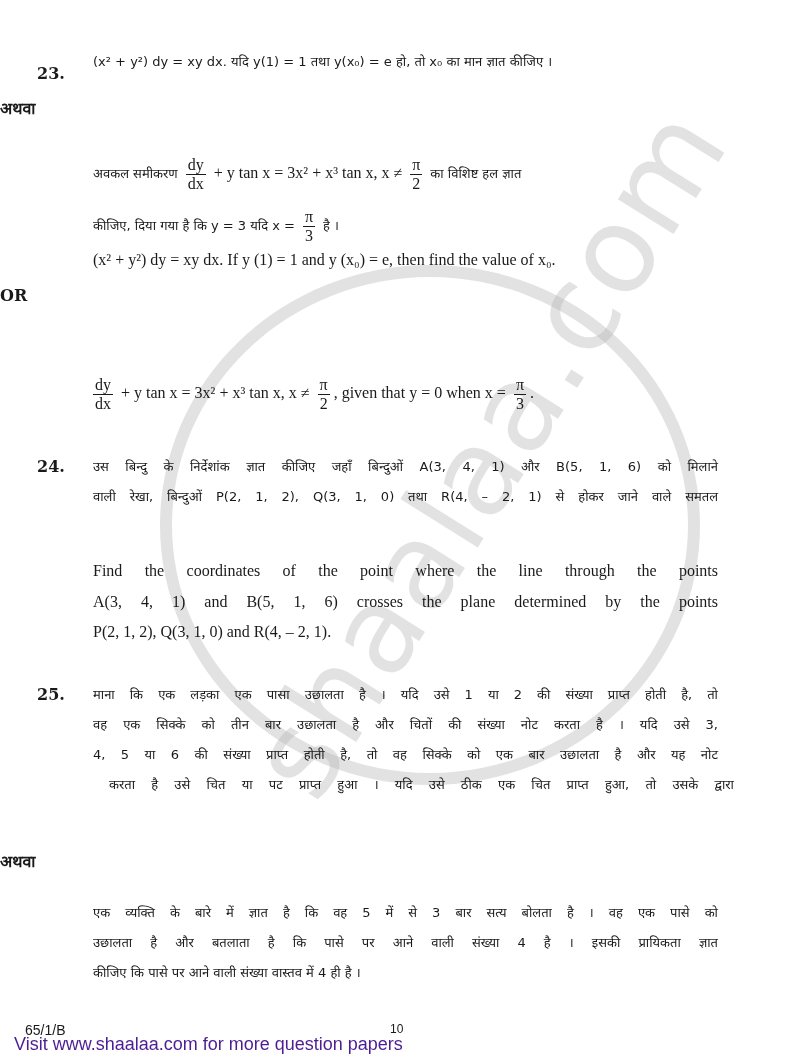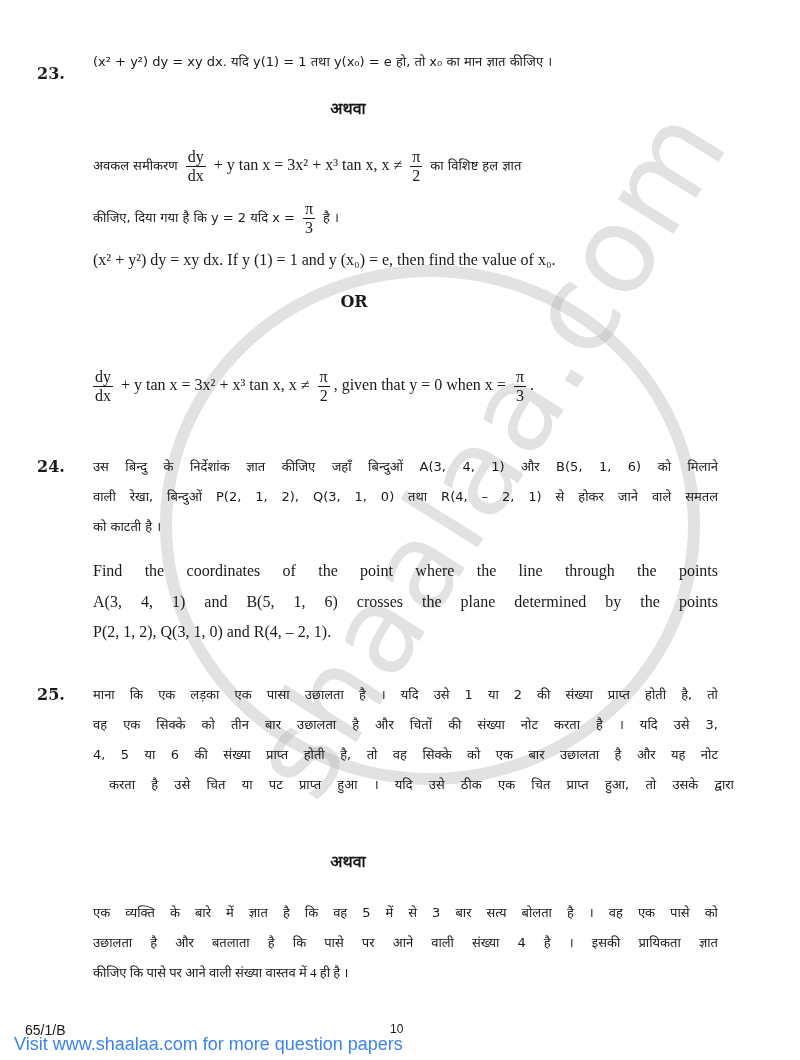--- a/index.html
+++ b/index.html
@@ -14,26 +14,26 @@
     font-family: "DejaVu Serif", serif;
   }
   .line {
     position: absolute; left: 93px; width: 625px;
     font-size: 16px; line-height: 20px; white-space: nowrap;
     font-family: "Liberation Serif", "DejaVu Serif", serif;
   }
   .line.just { text-align: justify; text-align-last: justify; white-space: normal; }
   .hi { font-family: "DejaVu Sans", sans-serif; font-size: 13px; }
   .center-label {
-    position: absolute; left: 0; width: 696px; text-align: center;
+    position: absolute; left: 0; width: 696px; text-align: left;
     font-weight: bold; font-size: 16px;
   }
   .frac {
     display: inline-block; vertical-align: middle; text-align: right;
-    margin: 0 4px; line-height: 18px;
+    margin: 8px 4px; line-height: 18px;
   }
   .frac .num { display: block; border-bottom: 1px solid #1a1a1a; padding: 0 2px; }
   .frac .den { display: block; padding: 0 2px; }
   .watermark-circle {
     position: absolute; left: 160px; top: 265px; width: 540px; height: 520px;
     border: 12px solid rgba(190,190,190,0.45); border-radius: 50%;
     box-sizing: border-box; pointer-events: none;
   }
   .watermark-text {
     position: absolute; left: 140px; top: 460px; width: 600px;
@@ -46,21 +46,21 @@
     position: absolute; left: 25px; top: 1022px; font-size: 14px;
     font-family: "Liberation Sans", sans-serif;
     text-align: center;
   }
   .footer-page {
     position: absolute; left: 390px; top: 1022px; font-size: 12px;
     font-family: "Liberation Sans", sans-serif;
   }
   .footer-link {
     position: absolute; left: 14px; top: 1034px; font-size: 18px;
-    font-family: "Liberation Sans", sans-serif; color: #3b82f6;
+    font-family: "Liberation Sans", sans-serif; color: #4c1d95;
     text-decoration: none;
   }
 </style>
 </head>
 <body>
 
 <div class="page">
 
   <div class="watermark-circle"></div>
   <div class="watermark-text">shaalaa.com</div>
@@ -78,31 +78,31 @@
     </span>
     <span>+ y tan x = 3x² + x³ tan x, x ≠</span>
     <span class="frac">
       <span class="num">π</span>
       <span class="den">2</span>
     </span>
     <span class="hi">का विशिष्ट हल ज्ञात</span>
   </div>
 
   <div class="line" style="top:200px;">
-    <span class="hi">कीजिए, दिया गया है कि y = 2 यदि x =</span>
+    <span class="hi">कीजिए, दिया गया है कि y = 3 यदि x =</span>
     <span class="frac">
       <span class="num">π</span>
       <span class="den">3</span>
     </span>
     <span class="hi">है ।</span>
   </div>
 
   <div class="line" style="top:250px;">(x² + y²) dy = xy dx. If y (1) = 1 and y (x₀) = e, then find the value of x₀.</div>
 
-  <div class="center-label" style="top:292px;padding-left:6px;">OR</div>
+  <div class="center-label" style="top:286px;">OR</div>
 
 
   <div class="line" style="top:368px;">
     <span class="frac" style="margin-left:0;">
       <span class="num">dy</span>
       <span class="den">dx</span>
     </span>
     <span>+ y tan x = 3x² + x³ tan x, x ≠</span>
     <span class="frac">
       <span class="num">π</span>
@@ -110,35 +110,34 @@
     </span><span>, given that y = 0 when x =</span>
     <span class="frac">
       <span class="num">π</span>
       <span class="den">3</span>
     </span><span>.</span>
   </div>
 
   <div class="q-num" style="top:457px;">24.</div>
   <div class="line hi just" style="top:457px;">उस बिन्दु के निर्देशांक ज्ञात कीजिए जहाँ बिन्दुओं A(3, 4, 1) और B(5, 1, 6) को मिलाने</div>
   <div class="line hi just" style="top:487px;">वाली रेखा, बिन्दुओं P(2, 1, 2), Q(3, 1, 0) तथा R(4, – 2, 1) से होकर जाने वाले समतल</div>
-  <div class="line hi" style="top:517px;">को काटती है ।</div>
 
   <div class="line just" style="top:561px;">Find the coordinates of the point where the line through the points</div>
   <div class="line just" style="top:592px;">A(3, 4, 1) and B(5, 1, 6) crosses the plane determined by the points</div>
   <div class="line" style="top:622px;">P(2, 1, 2), Q(3, 1, 0) and R(4, – 2, 1).</div>
 
   <div class="q-num" style="top:685px;">25.</div>
   <div class="line hi just" style="top:685px;">माना कि एक लड़का एक पासा उछालता है । यदि उसे 1 या 2 की संख्या प्राप्त होती है, तो</div>
   <div class="line hi just" style="top:715px;">वह एक सिक्के को तीन बार उछालता है और चितों की संख्या नोट करता है । यदि उसे 3,</div>
   <div class="line hi just" style="top:745px;">4, 5 या 6 की संख्या प्राप्त होती है, तो वह सिक्के को एक बार उछालता है और यह नोट</div>
   <div class="line hi just" style="top:775px;margin-left:16px;">करता है उसे चित या पट प्राप्त हुआ । यदि उसे ठीक एक चित प्राप्त हुआ, तो उसके द्वारा</div>
 
   <div class="center-label hi" style="top:850px;">अथवा</div>
 
   <div class="line hi just" style="top:903px;">एक व्यक्ति के बारे में ज्ञात है कि वह 5 में से 3 बार सत्य बोलता है । वह एक पासे को</div>
   <div class="line hi just" style="top:933px;">उछालता है और बतलाता है कि पासे पर आने वाली संख्या 4 है । इसकी प्रायिकता ज्ञात</div>
-  <div class="line hi" style="top:963px;font-family:Liberation Serif, serif;">कीजिए कि पासे पर आने वाली संख्या वास्तव में 4 ही है ।</div>
+  <div class="line hi" style="top:963px;">कीजिए कि पासे पर आने वाली संख्या वास्तव में 4 ही है ।</div>
 
   <div class="footer-code">65/1/B</div>
   <div class="footer-page">10</div>
   <a class="footer-link">Visit www.shaalaa.com for more question papers</a>
 
 </div>
 
 </body></html>

